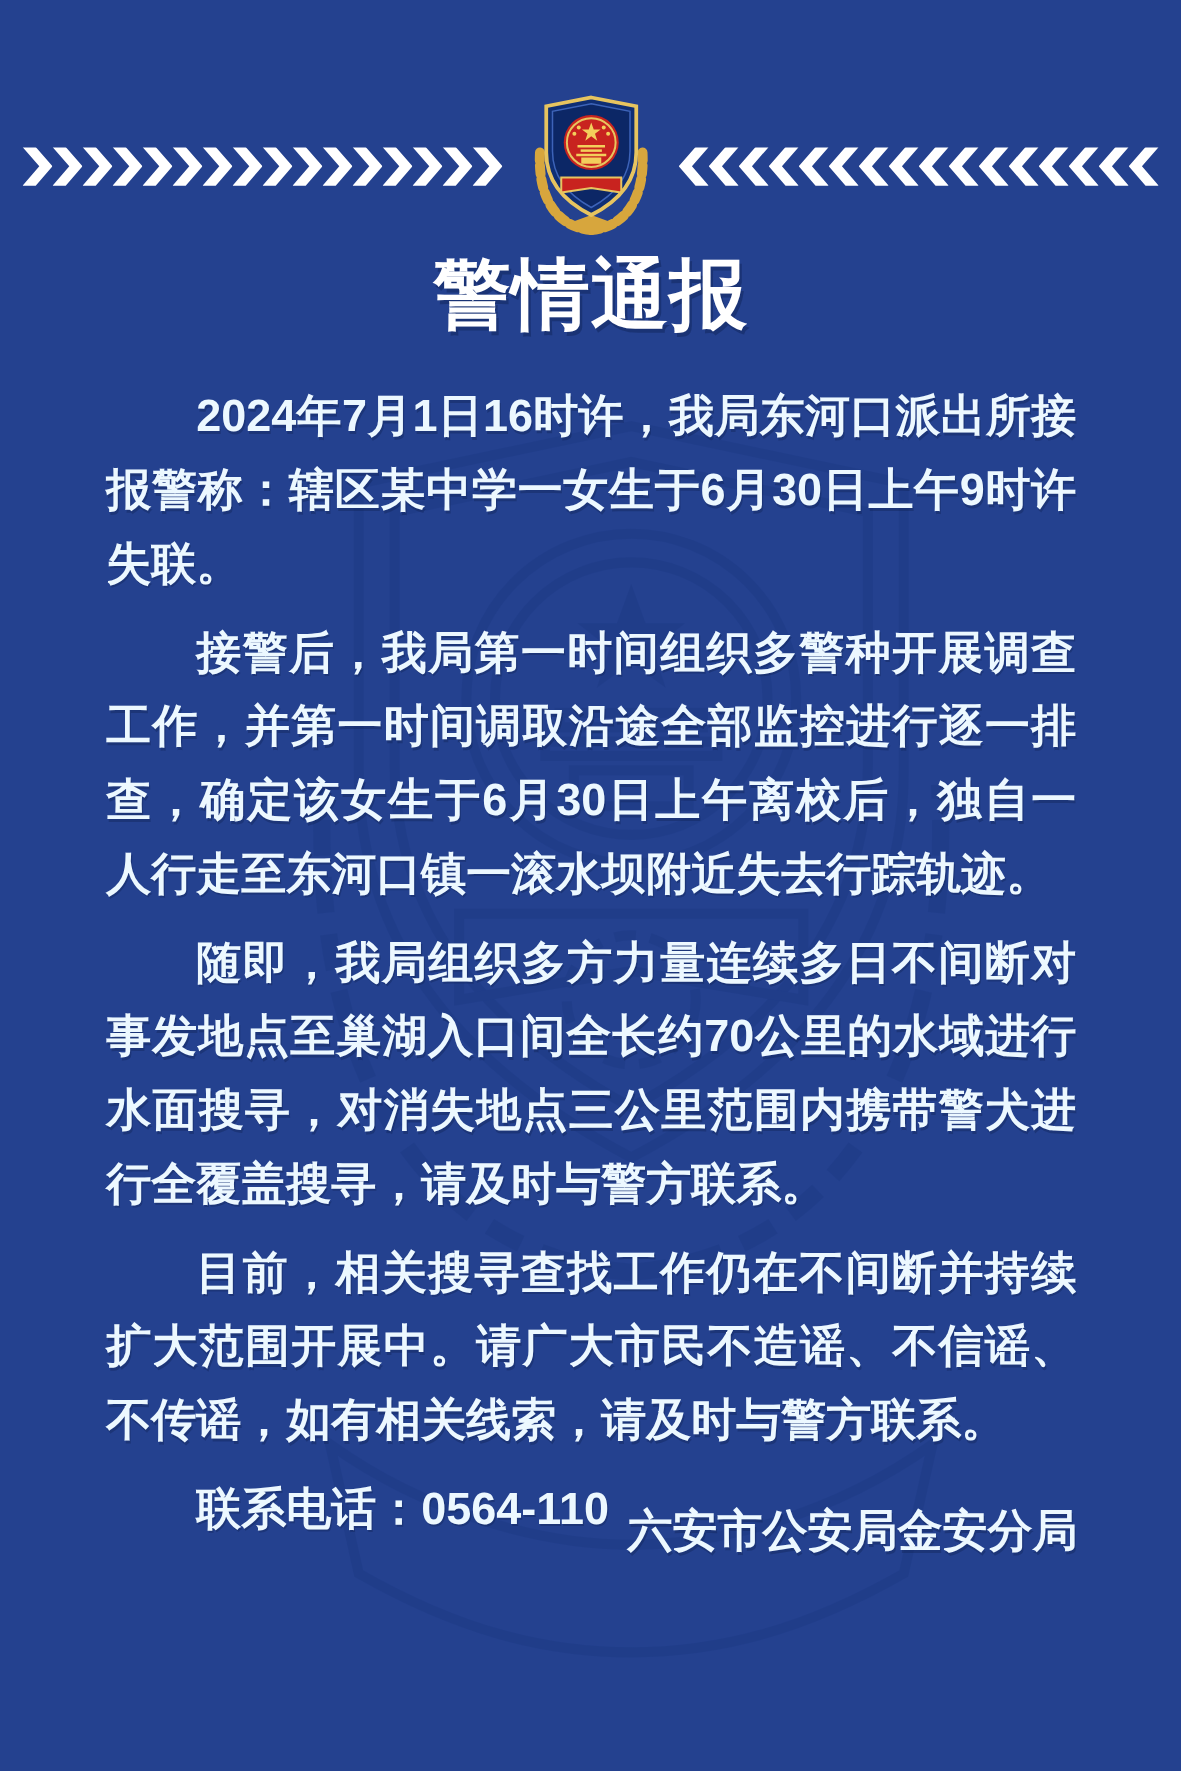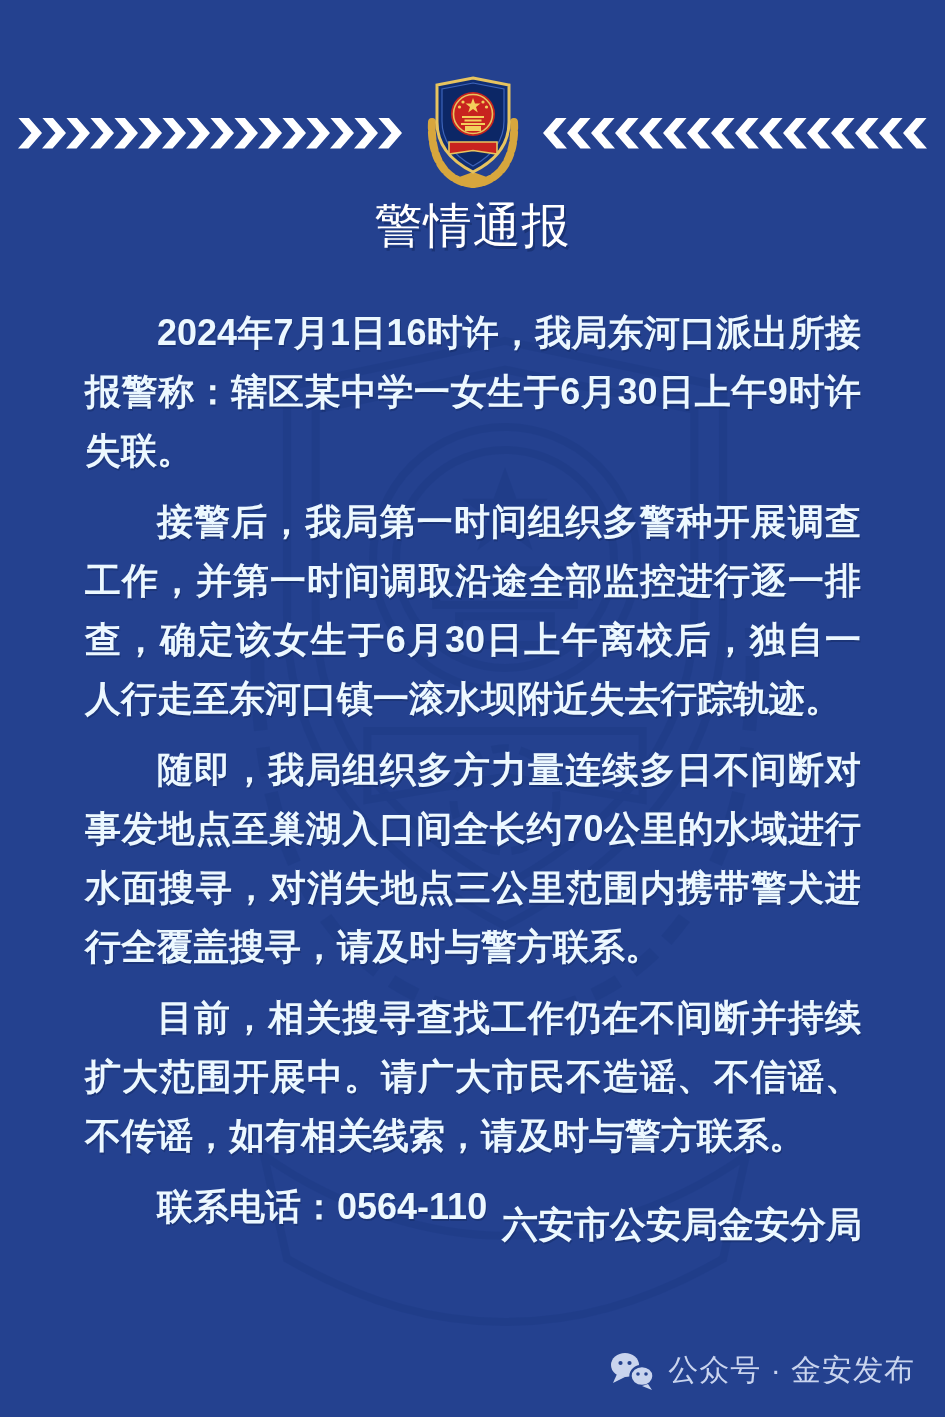--- a/index.html
+++ b/index.html
@@ -50,22 +50,22 @@
   .chev.pt-right { clip-path: polygon(0 0, 44% 0, 100% 50%, 44% 100%, 0 100%, 56% 50%); }
   .chev.pt-left  { clip-path: polygon(100% 0, 56% 0, 0 50%, 56% 100%, 100% 100%, 44% 50%); }
   .badge { width: 104px; height: 116px; flex: 0 0 auto; }
 
   .title {
     position: absolute;
     top: 194px;
     left: 0;
     right: 0;
     text-align: center;
-    font-size: 48px;
-    font-weight: normal;
+    font-size: 62px;
+    font-weight: bold;
     color: var(--title-color, #ffffff);
     letter-spacing: 1px;
     text-shadow: 2px 3px 0 rgba(10,25,70,0.35);
   }
 
   .bodytext {
     position: absolute;
     left: 73px;
     top: 291px;
     width: 800px;
@@ -197,27 +197,14 @@
       <p>接警后，我局第一时间组织多警种开展调查工作，并第一时间调取沿途全部监控进行逐一排查，确定该女生于6月30日上午离校后，独自一人行走至东河口镇一滚水坝附近失去行踪轨迹。</p>
       <p>随即，我局组织多方力量连续多日不间断对事发地点至巢湖入口间全长约70公里的水域进行水面搜寻，对消失地点三公里范围内携带警犬进行全覆盖搜寻，请及时与警方联系。</p>
       <p>目前，相关搜寻查找工作仍在不间断并持续扩大范围开展中。请广大市民不造谣、不信谣、不传谣，如有相关线索，请及时与警方联系。</p>
       <p>联系电话：0564-110</p>
     </div>
 
   <div class="signblock">
     <div>六安市公安局金安分局</div>
   </div>
 
-  <div class="footer">
-    <svg width="45" height="38" viewBox="0 0 45 38" aria-hidden="true">
-      <ellipse cx="15" cy="13" rx="14" ry="12" fill="#c9d4ee"></ellipse>
-      <polygon points="7,22 3,31 15,25" fill="#c9d4ee"></polygon>
-      <circle cx="10.5" cy="11" r="2.1" fill="#24418f"></circle>
-      <circle cx="19.5" cy="11" r="2.1" fill="#24418f"></circle>
-      <ellipse cx="32" cy="24" rx="11.5" ry="10" fill="#c9d4ee" stroke="#24418f" stroke-width="2.4"></ellipse>
-      <polygon points="38,32 42,38 32,34" fill="#c9d4ee"></polygon>
-      <circle cx="28" cy="22" r="1.8" fill="#24418f"></circle>
-      <circle cx="36" cy="22" r="1.8" fill="#24418f"></circle>
-    </svg>
-    <span>公众号 · 金安发布</span>
-  </div>
 
 </div>
 
 </body></html>

